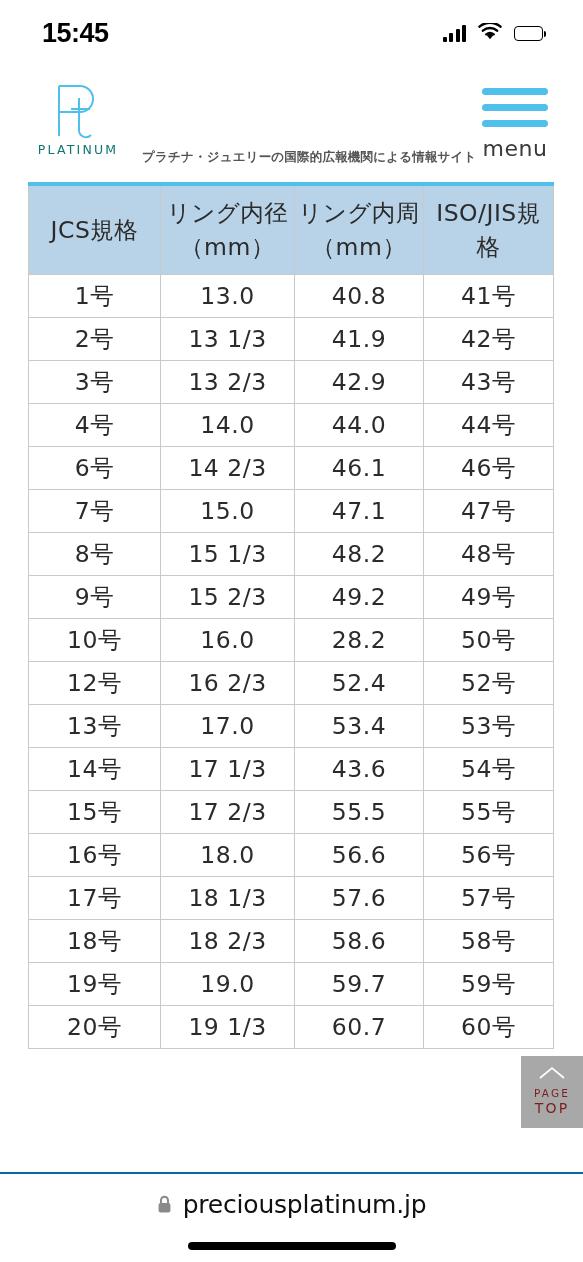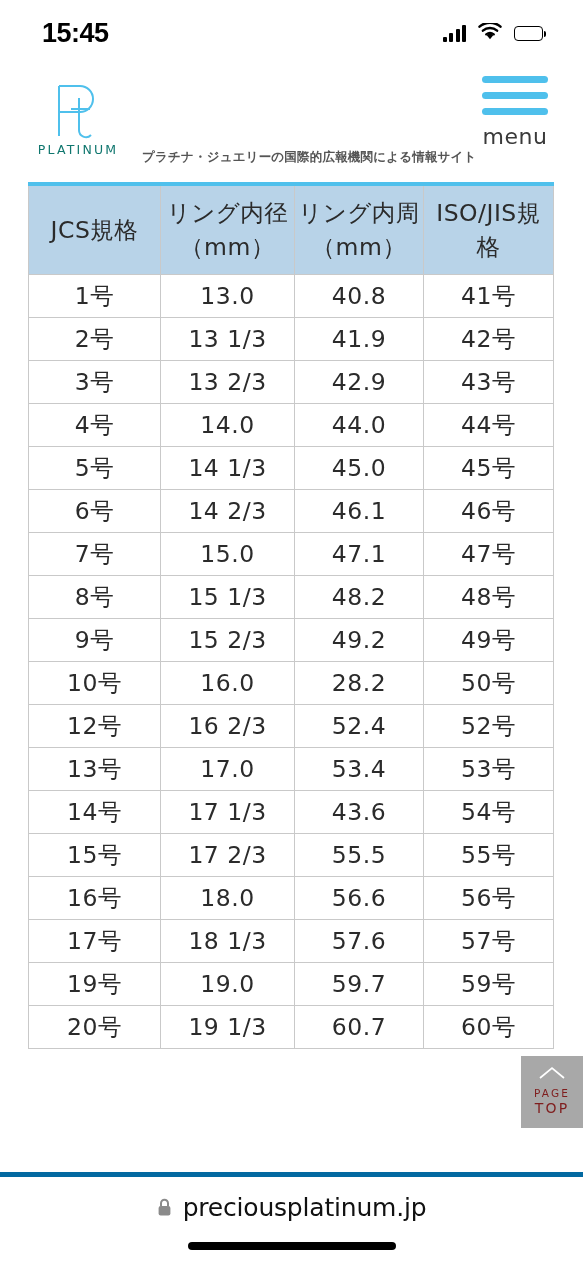--- a/index.html
+++ b/index.html
@@ -48,21 +48,21 @@
   .brand-word{
     font-size:12.5px; letter-spacing:2.2px; color:#0f766e; margin-top:2px;
     font-family:"DejaVu Sans", sans-serif;
   }
   .tagline{
     position:absolute; left:110px; top:83px;
     font-size:12.5px; color:#555; letter-spacing:0.2px; white-space:nowrap;
     font-family:"DejaVu Sans", sans-serif; font-weight:bold;margin-left:32px;
   }
   .menu-btn{
-    position:absolute; right:32px; top:4px;
+    position:absolute; right:32px; top:16px;
     display:flex; flex-direction:column; align-items:center; width:72px;justify-content:center;
   }
   .menu-bars{ width:66px; display:flex; flex-direction:column; gap:9px; padding-top:6px; }
   .menu-bars span{ display:block; height:7px; background:#4fc0ec; border-radius:4px; }
   .menu-label{
     font-size:22px; color:#3a3a3a; margin-top:9px; letter-spacing:0.5px;
     font-family:"DejaVu Sans", sans-serif;
   }
 
   
@@ -109,21 +109,21 @@
   }
   .page-top .chev{ width:26px; height:14px; margin-bottom:7px; }
   .page-top .pt-l1{ font-size:10.5px; letter-spacing:2.2px; line-height:1.25;
                     font-family:"DejaVu Sans", sans-serif; }
   .page-top .pt-l2{ font-size:14px; letter-spacing:2.2px; line-height:1.25;
                     font-family:"DejaVu Sans", sans-serif; }
 
   
   .browser-bar{
     position:absolute; left:0; bottom:0; width:583px; height:90px;
-    border-top:5px solid #0369a1; background:#fff;
+    border-top:2px solid #0369a1; background:#fff;
     display:flex; align-items:flex-start; justify-content:center;
     padding-top:16px;
   }
   .url-row{ display:flex; align-items:center; gap:11px; }
   .lock-icon{ width:15px; height:19px; }
   .url-text{
     font-size:25px; color:#111; letter-spacing:-0.2px;
     font-family:"DejaVu Sans", sans-serif;
   }
   .home-indicator{
@@ -228,26 +228,20 @@
         <td>42.9</td>
         <td>43号</td>
       </tr>
       <tr>
         <td>4号</td>
         <td>14.0</td>
         <td>44.0</td>
         <td>44号</td>
       </tr>
       <tr>
-        <td>5号</td>
-        <td>14 1/3</td>
-        <td>45.0</td>
-        <td>45号</td>
-      </tr>
-      <tr>
         <td>6号</td>
         <td>14 2/3</td>
         <td>46.1</td>
         <td>46号</td>
       </tr>
       <tr>
         <td>7号</td>
         <td>15.0</td>
         <td>47.1</td>
         <td>47号</td>
@@ -298,20 +292,26 @@
         <td>16号</td>
         <td>18.0</td>
         <td>56.6</td>
         <td>56号</td>
       </tr>
       <tr>
         <td>17号</td>
         <td>18 1/3</td>
         <td>57.6</td>
         <td>57号</td>
+      </tr>
+      <tr>
+        <td>18号</td>
+        <td>18 2/3</td>
+        <td>58.6</td>
+        <td>58号</td>
       </tr>
       <tr>
         <td>19号</td>
         <td>19.0</td>
         <td>59.7</td>
         <td>59号</td>
       </tr>
       <tr>
         <td>20号</td>
         <td>19 1/3</td>

